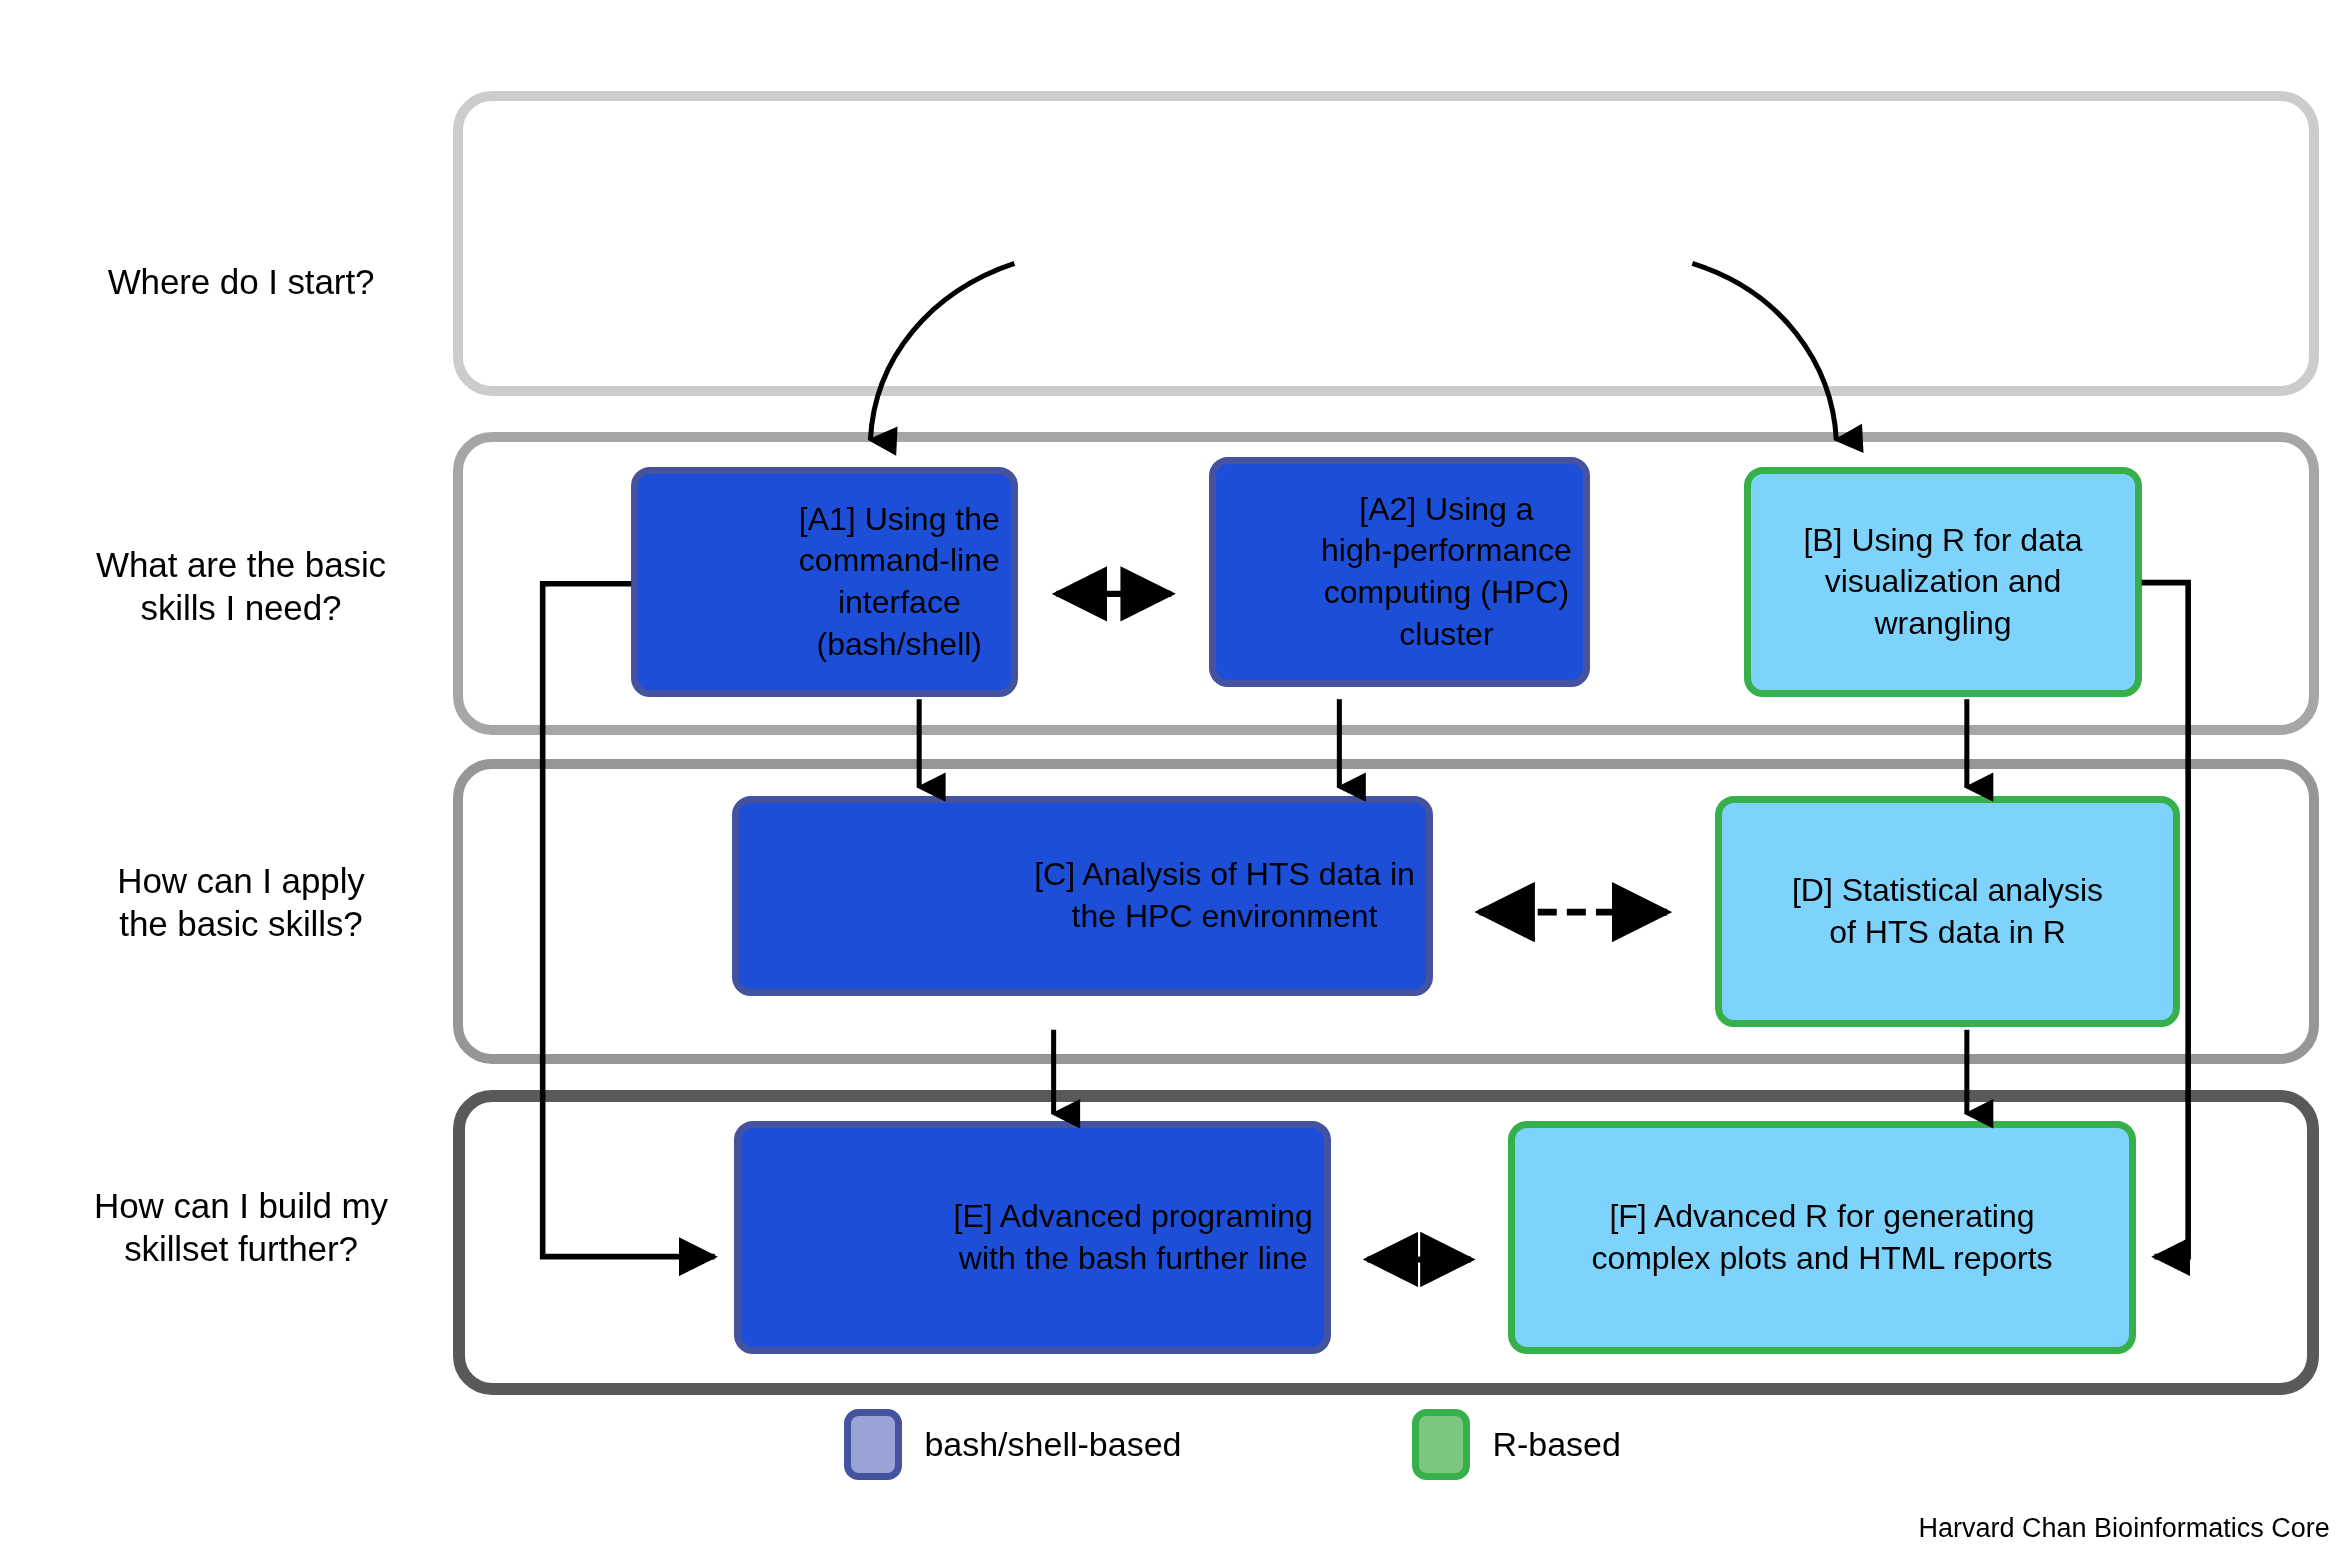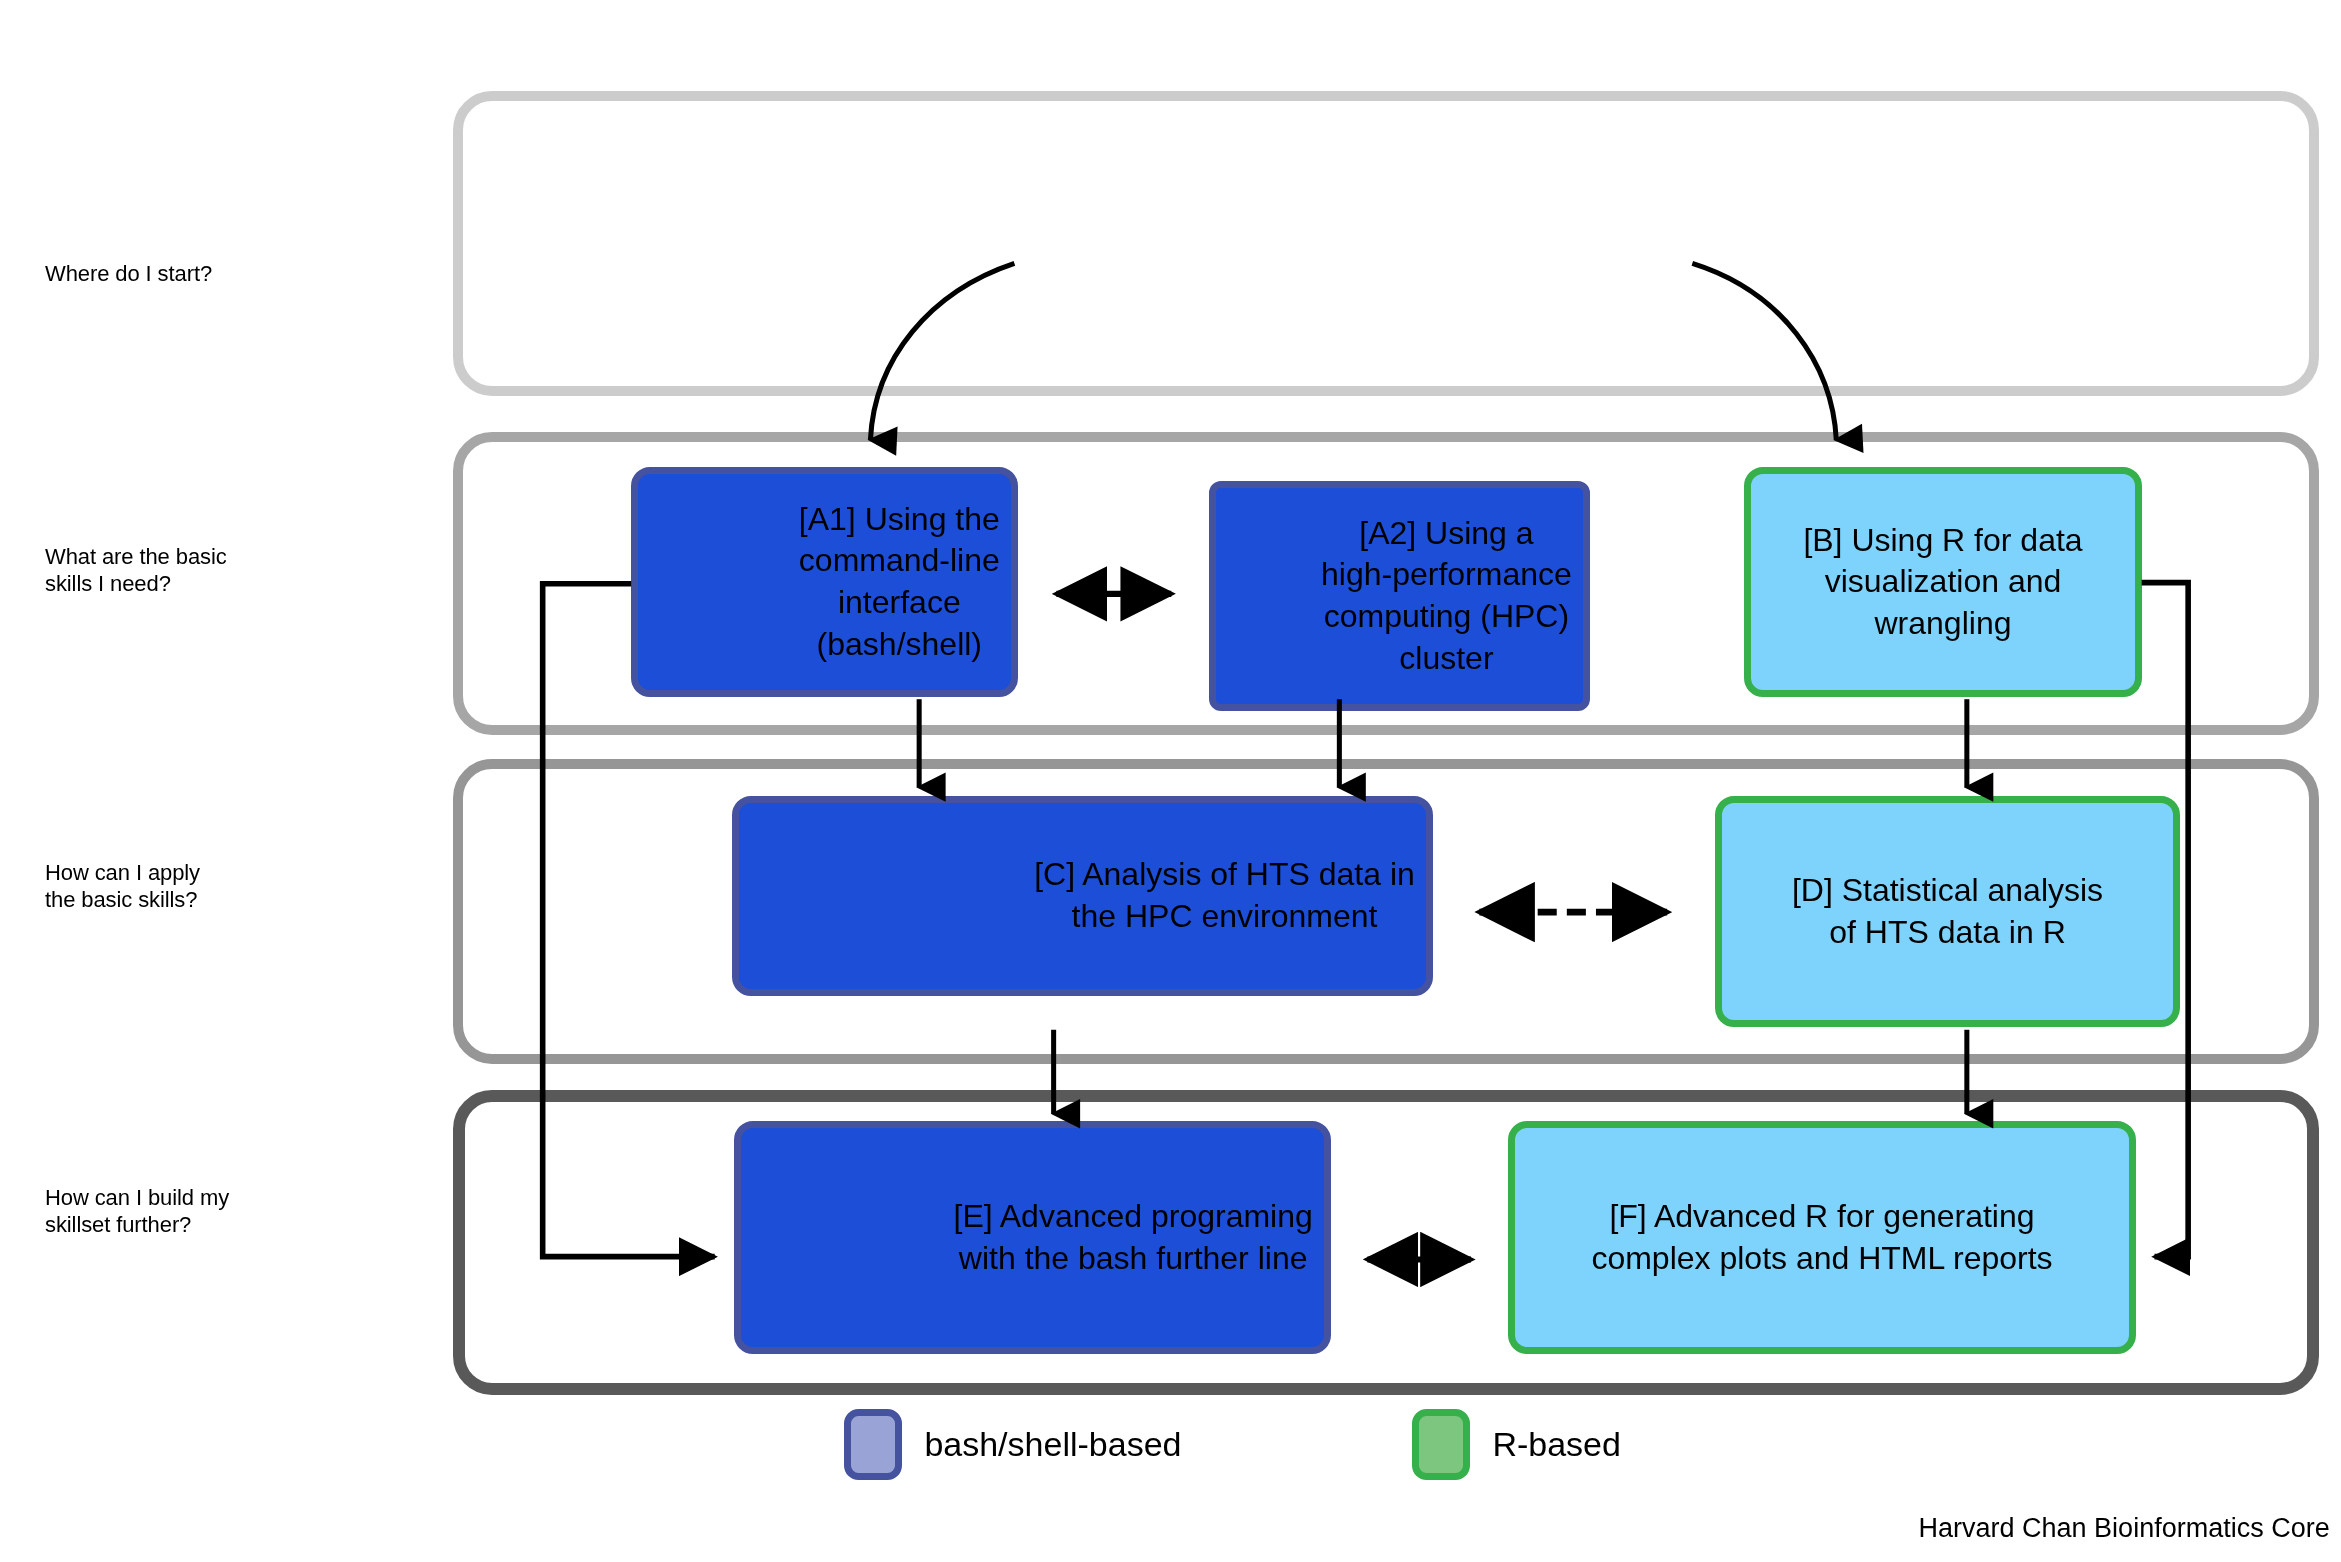--- a/index.html
+++ b/index.html
@@ -22,22 +22,23 @@
     position: absolute;
     left: 0; top: 0;
     width: 2342px;
     height: 1562px;
     pointer-events: none;
     z-index: 5;
   }
   
   .row-label {
     position: absolute;
-    color: #000000;
-    font-size: 22px;
+    text-align: center;
+    color: #000000;
+    font-size: 35px;
     line-height: 1.22;
     letter-spacing: -0.1px;
     font-family: "Liberation Sans", sans-serif;
     z-index: 2;
   }
   
   .band {
     position: absolute;
     box-sizing: border-box;
     border-radius: 39px;
@@ -147,21 +148,21 @@
 skillset further?</div>
 
 
   <div class="node blue" style="left:631px; top:467px; width:387px; height:230px;">
     <span class="label">[A1] Using the
 command-line
 interface
 (bash/shell)</span>
   </div>
 
-  <div class="node blue" style="left:1209px; top:481px; width:381px; height:230px;border-radius:12px;">
+  <div class="node blue" style="left:1209px; top:457px; width:381px; height:230px;">
     <span class="label">[A2] Using a
 high-performance
 computing (HPC)
 cluster</span>
   </div>
 
   <div class="node green" style="left:1744px; top:467px; width:398px; height:230px;">
     <span class="label">[B] Using R for data
 visualization and
 wrangling</span>

